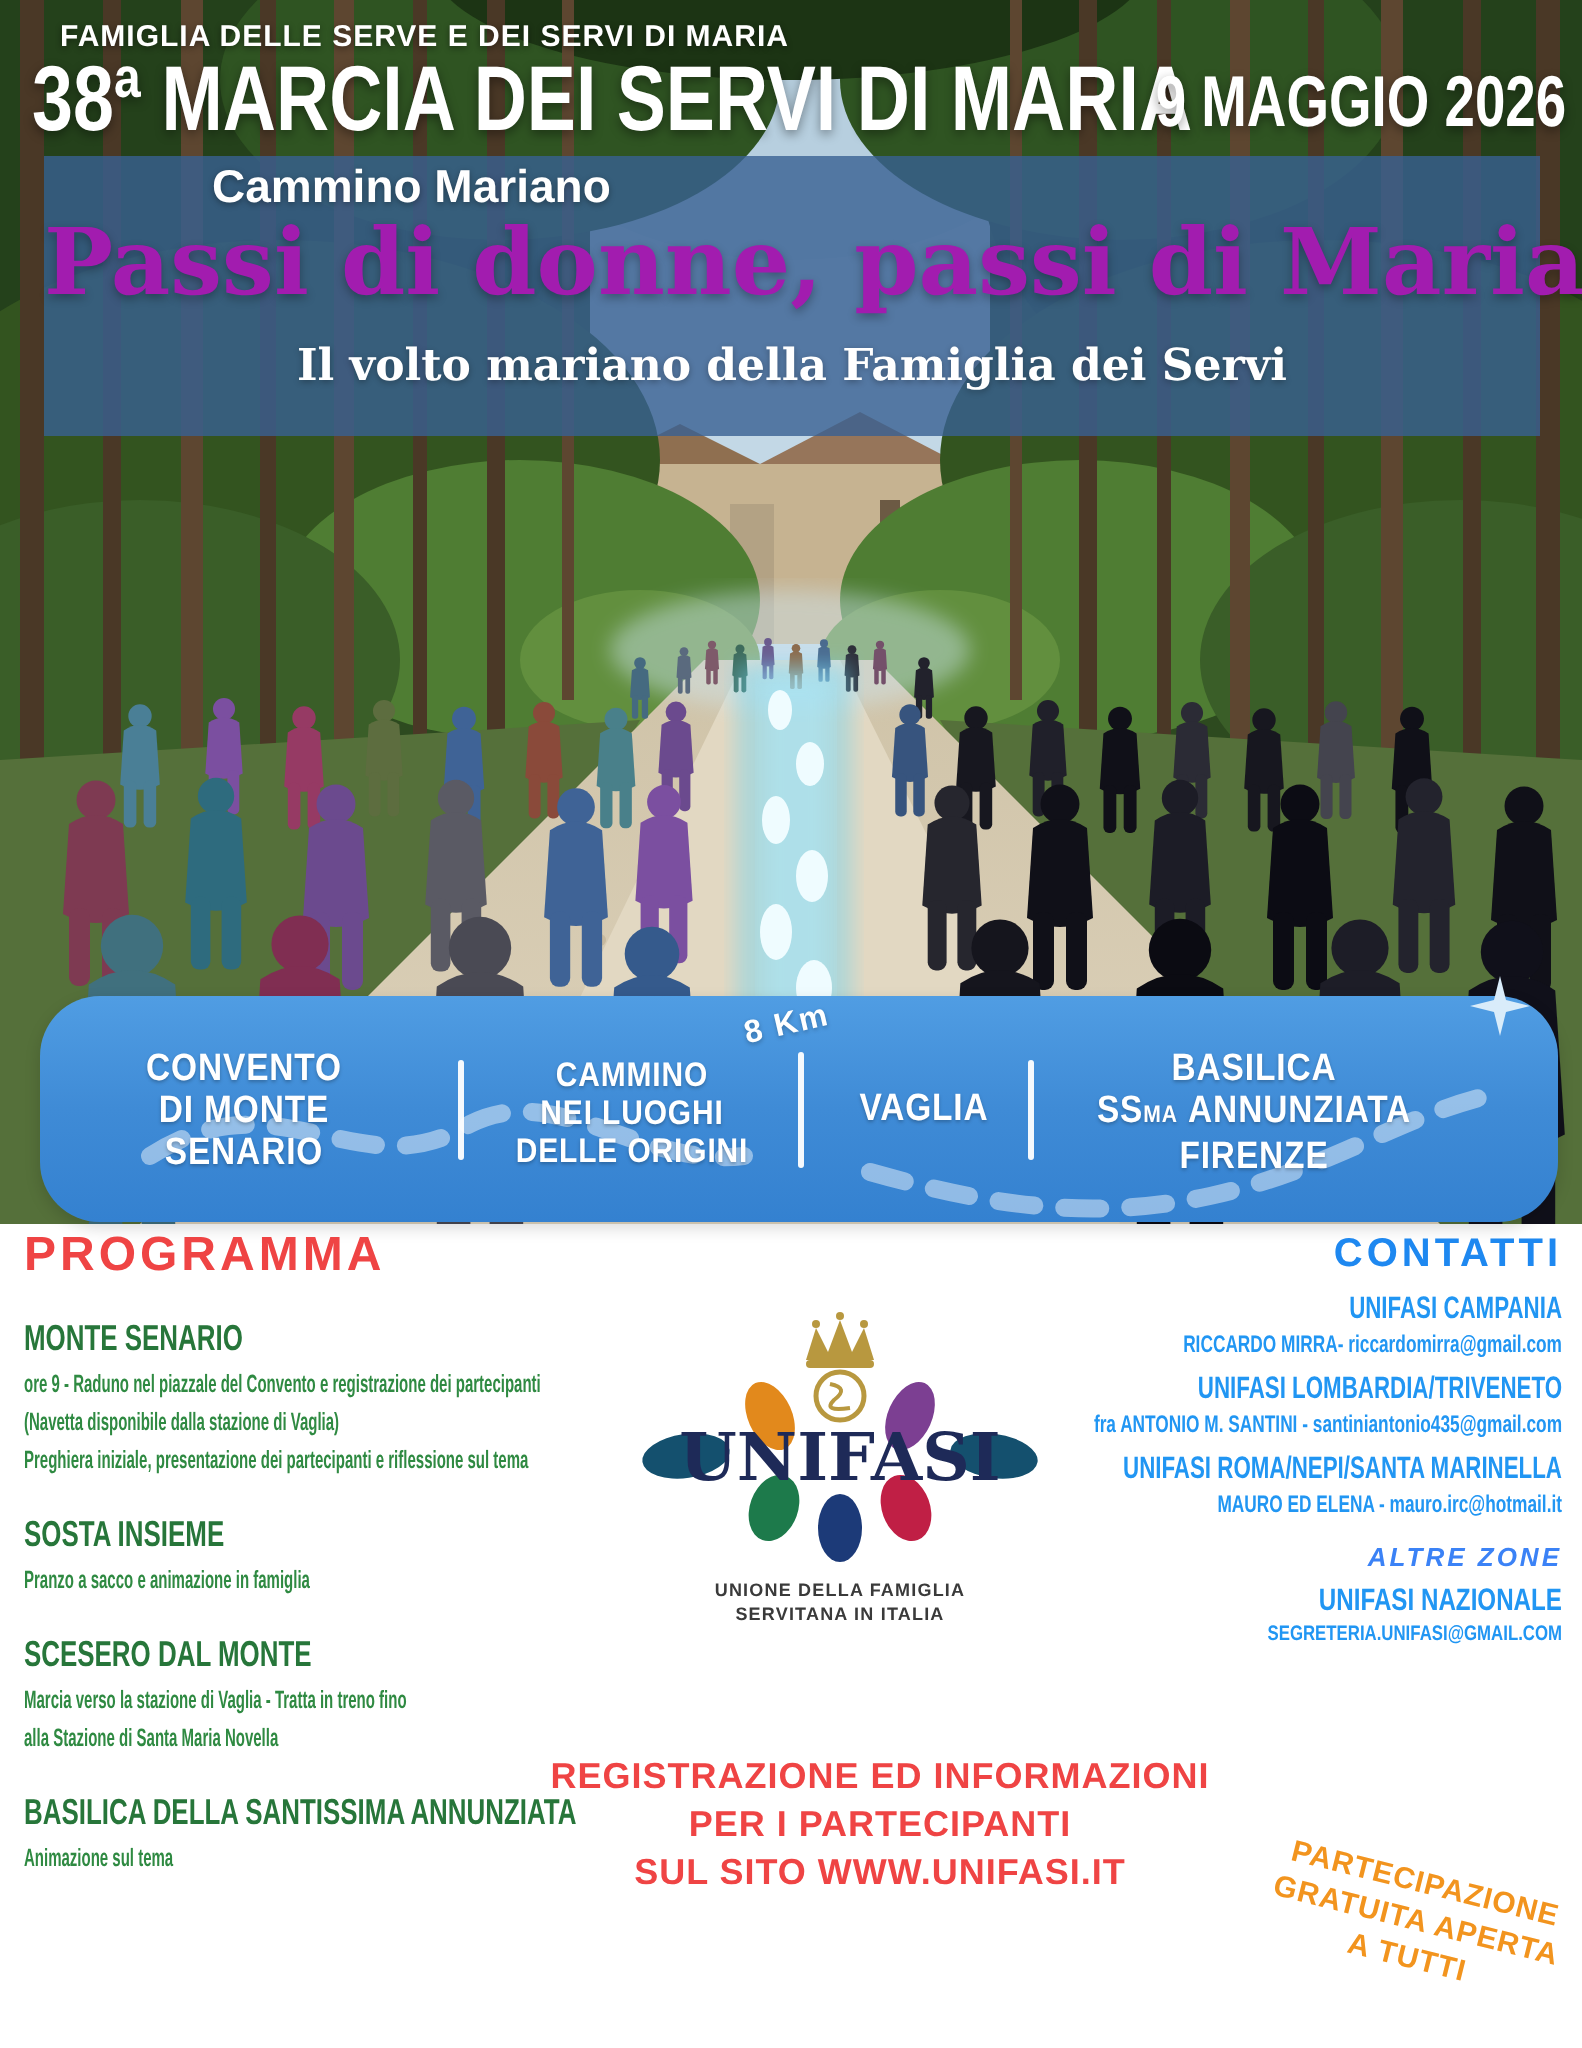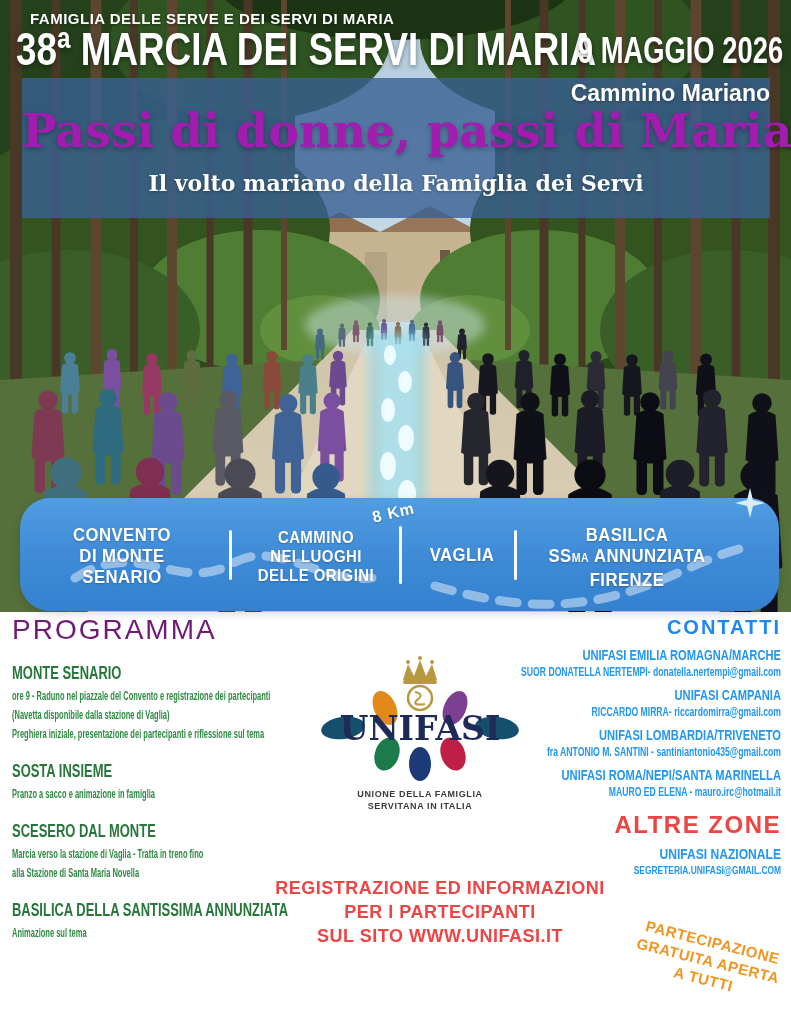--- a/index.html
+++ b/index.html
@@ -16,23 +16,23 @@
   .title38{position:absolute;left:16px;top:22px;color:#fff;font-weight:bold;font-size:46px;
            transform:scaleX(.8);transform-origin:0 0;white-space:nowrap;
            text-shadow:0 2px 6px rgba(0,0,0,.4);}
   .date-line{position:absolute;right:8px;top:30px;color:#fff;font-weight:bold;font-size:36px;
              transform:scaleX(.76);transform-origin:100% 0;white-space:nowrap;
              text-shadow:0 2px 6px rgba(0,0,0,.4);}
 
   
   .hero{position:absolute;left:22px;top:78px;width:748px;height:140px;
         background:rgba(56,96,146,.8);}
-  .cammino{position:absolute;left:0;top:2px;width:748px;text-align:right;color:#fff;
+  .cammino{position:absolute;left:0;top:2px;width:748px;text-align:left;color:#fff;
            font-weight:bold;font-size:23px;text-shadow:0 1px 3px rgba(0,0,0,.35);
-           padding-left:120px;}
+           padding-left:84px;}
   .hero-title{position:absolute;left:0;top:26px;width:748px;text-align:center;color:#a21caf;
               font-family:"DejaVu Serif",serif;font-size:46px;font-weight:bold;
               text-shadow:0 2px 5px rgba(0,0,0,.3);white-space:nowrap;}
   .hero-sub{position:absolute;left:0;top:92px;width:748px;text-align:center;color:#fff;
             font-family:"DejaVu Serif",serif;font-size:22px;font-weight:bold;
             text-shadow:0 1px 3px rgba(0,0,0,.3);}
 
   
   .banner{position:absolute;left:20px;top:498px;width:759px;height:113px;border-radius:30px;
           background:linear-gradient(180deg,#509de3 0%,#3f8bd6 50%,#3481d0 100%);
@@ -43,34 +43,34 @@
   .stop .ln{font-size:19px;line-height:21px;letter-spacing:.5px;white-space:nowrap;}
   .stop.small .ln{font-size:17px;line-height:19px;}
   .stop .sm{font-size:12px;}
   .divider{position:absolute;width:3px;background:#fff;border-radius:2px;opacity:.95;}
   .km{position:absolute;left:352px;top:6px;color:#fff;font-weight:bold;font-size:16px;
       transform:rotate(-13deg);letter-spacing:1px;text-shadow:0 1px 2px rgba(0,0,0,.25);}
   .sparkle{position:absolute;right:14px;top:-10px;}
 
   
   .program{position:absolute;left:12px;top:614px;width:320px;}
-  .h-green{color:#701a75;font-weight:normal;font-size:28px;letter-spacing:2px;}
+  .h-green{color:#ef4444;font-weight:bold;font-size:24px;letter-spacing:2px;}
   .sec-title{color:#27763a;font-weight:bold;font-size:18px;margin-top:17px;margin-bottom:3px;
              transform:scaleX(.72);transform-origin:0 50%;white-space:nowrap;}
   .pline{color:#2f8a42;font-weight:bold;font-size:12.5px;line-height:19px;
          transform:scaleX(.6);transform-origin:0 50%;white-space:nowrap;}
 
   
   .contacts{position:absolute;left:400px;top:616px;width:381px;text-align:right;}
   .h-blue{color:#1e88f0;font-weight:bold;font-size:20px;letter-spacing:2px;text-align:right;}
   .region{color:#2196f3;font-weight:bold;font-size:15.5px;margin-top:7px;
           transform:scaleX(.72);transform-origin:100% 50%;white-space:nowrap;}
   .person{color:#2196f3;font-weight:bold;font-size:12px;margin-top:1px;
           transform:scaleX(.72);transform-origin:100% 50%;white-space:nowrap;}
-  .altre{color:#ef4444;font-weight:bold;font-size:24px;letter-spacing:1.5px;margin-top:12px;}
+  .altre{color:#3b82f6;font-weight:bold;font-size:13px;letter-spacing:1.5px;margin-top:12px;font-style:italic;}
   .national{color:#2196f3;font-weight:bold;font-size:15.5px;margin-top:6px;
             transform:scaleX(.78);transform-origin:100% 50%;}
   .natmail{color:#2196f3;font-weight:bold;font-size:10.5px;margin-top:1px;
            transform:scaleX(.8);transform-origin:100% 50%;}
 
   
   .logo{position:absolute;left:315px;top:656px;width:210px;text-align:center;}
   .logo-caption{color:#3a3a3a;font-weight:bold;font-size:9px;letter-spacing:.6px;line-height:12px;}
 
   
@@ -353,24 +353,20 @@
   <div class="registration">
     <div>REGISTRAZIONE ED INFORMAZIONI</div>
     <div>PER I PARTECIPANTI</div>
     <div>SUL SITO WWW.UNIFASI.IT</div>
   </div>
 
   <div class="contacts">
     <div class="h-blue">CONTATTI</div>
 
     <div>
-      <div class="region">UNIFASI EMILIA ROMAGNA/MARCHE</div>
-      <div class="person">SUOR DONATELLA NERTEMPI- donatella.nertempi@gmail.com</div>
-    </div>
-    <div>
       <div class="region">UNIFASI CAMPANIA</div>
       <div class="person">RICCARDO MIRRA- riccardomirra@gmail.com</div>
     </div>
     <div>
       <div class="region">UNIFASI LOMBARDIA/TRIVENETO</div>
       <div class="person">fra ANTONIO M. SANTINI - santiniantonio435@gmail.com</div>
     </div>
     <div>
       <div class="region">UNIFASI ROMA/NEPI/SANTA MARINELLA</div>
       <div class="person">MAURO ED ELENA - mauro.irc@hotmail.it</div>

